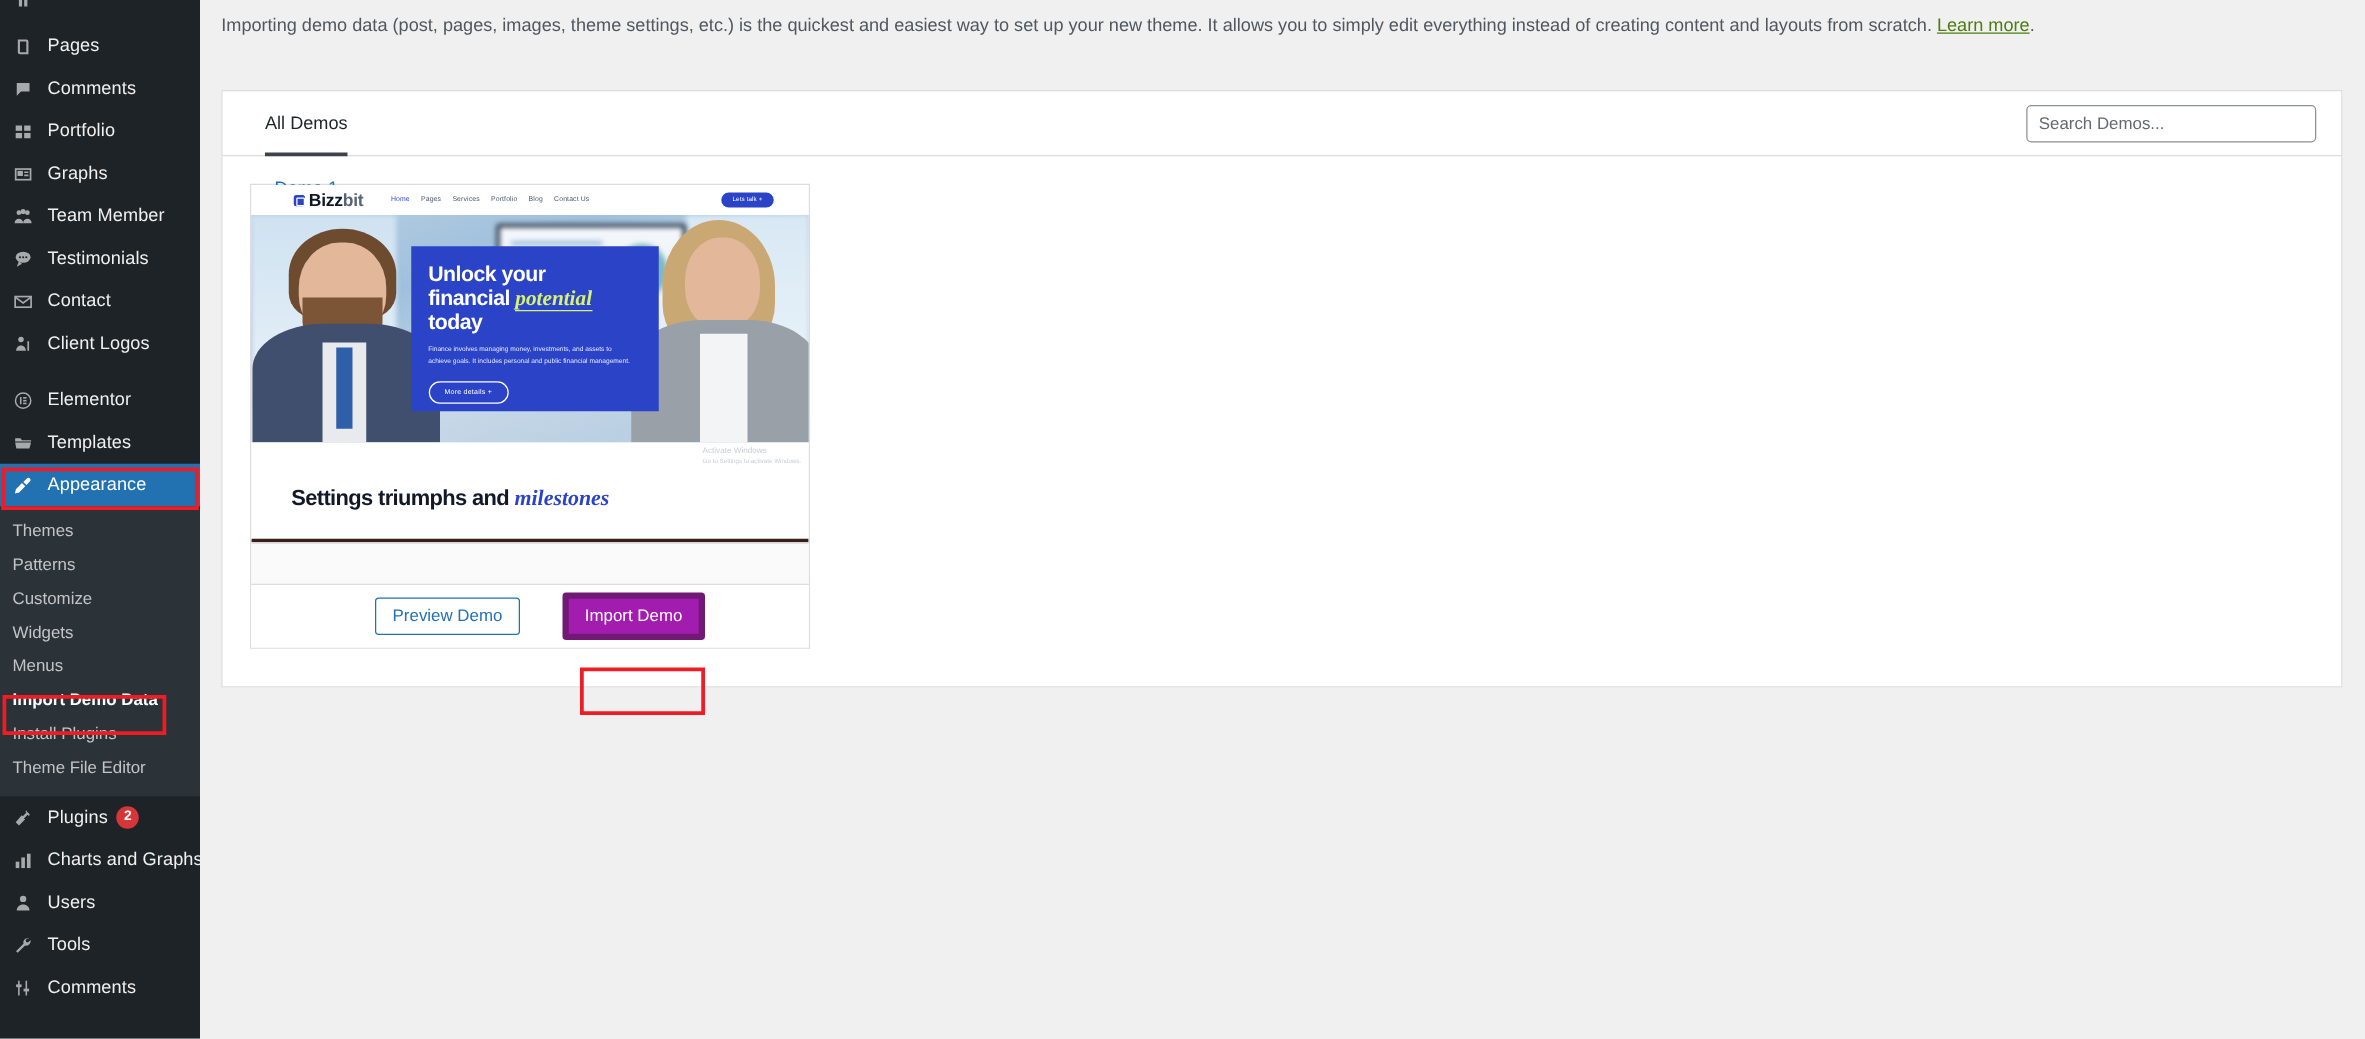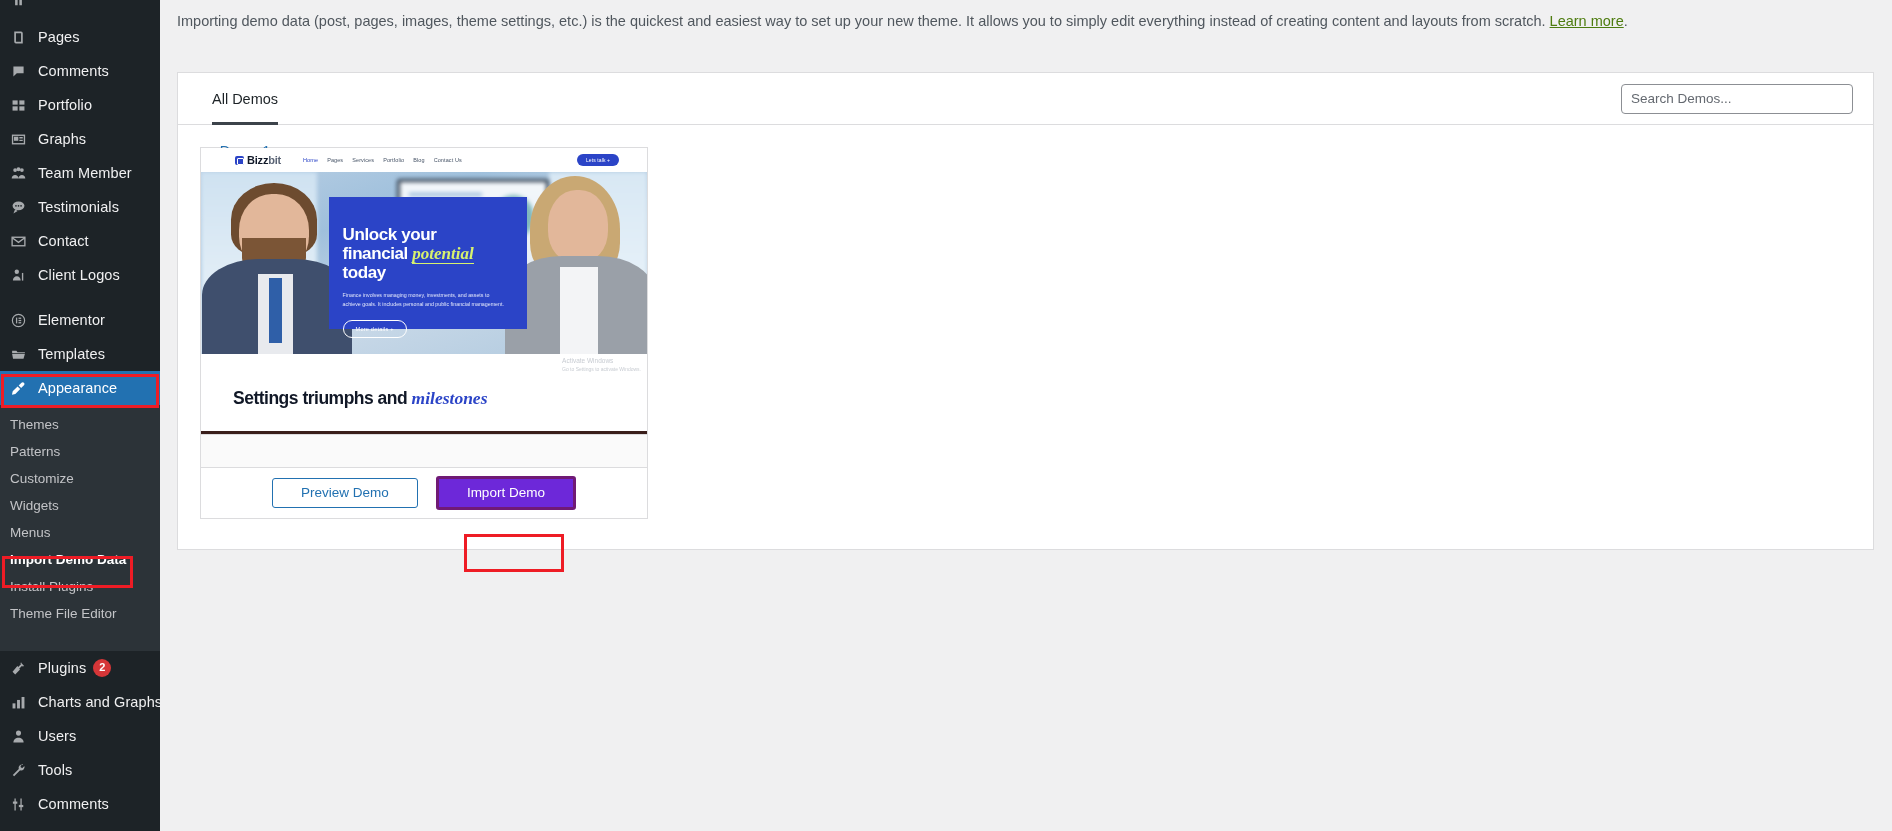--- a/index.html
+++ b/index.html
@@ -66,21 +66,21 @@
     font-size: 11px;
     line-height: 17px;
     min-width: 18px;
     height: 18px;
     border-radius: 9px;
     text-align: center;
     padding: 0 5px;
     font-weight: 600;
   }
   
-  .submenu { background: #2c3338; padding: 6px 0 24px 0; }
+  .submenu { background: #2c3338; padding: 6px 0 10px 0; }
   .submenu-item {
     display: block;
     padding: 6px 0 6px 10px;
     font-size: 13.5px;
     color: #c3c4c7;
     cursor: pointer;
     white-space: nowrap;
   }
   .submenu-item.current { color: #fff; font-weight: bold; }
 
@@ -180,21 +180,21 @@
   .mini-logo { display: flex; align-items: center; gap: 3px; margin-left: 24px; }
   .mini-logo-mark {
     width: 9px; height: 9px; border-radius: 2px;
     background: #2b44c7;
     position: relative;
   }
   .mini-logo-mark::after{
     content:""; position:absolute; left:2px; top:2px;
     width:5px;height:5px;border:1px solid #fff;border-radius:1px;
   }
-  .mini-logo-text { font-size: 11px; font-weight: bold; color: #101828; letter-spacing: -.2px; }
+  .mini-logo-text { font-size: 14px; font-weight: bold; color: #101828; letter-spacing: -.2px; }
   .mini-logo-text i { font-style: normal; color: #5a6475; font-weight: bold; }
   .mini-menu { display: flex; gap: 9px; margin-left: 22px; }
   .mini-menu span { font-size: 5.5px; color: #475467; letter-spacing: .1px; }
   .mini-menu span.on { color: #2b44c7; }
   .mini-cta {
     margin-left: auto; margin-right: 18px;
     background: #2b44c7; color: #fff;
     font-size: 5px;
     padding: 3px 9px;
     border-radius: 9px;
@@ -234,21 +234,21 @@
     position: absolute; border-radius: 47% 47% 44% 44%;
     background: #e2b79a;
   }
   .p-hair { position: absolute; border-radius: 50% 50% 30% 30%; }
   .p-body { position: absolute; bottom: 0; border-radius: 38% 38% 0 0; }
   .hero-card {
     position: absolute;
     left: 28.6%; top: 14%;
     width: 44.5%; height: 72%;
     background: #2b44c7;
-    padding: 28px 14px;
+    padding: 13px 14px;
     z-index: 6;
   }
   .hero-h1 {
     color: #fff; font-weight: bold;
     font-size: 17px; line-height: 19px;
     letter-spacing: -.4px;
   }
   .hero-h1 em {
     font-family: "Liberation Serif", serif;
     font-style: italic;
@@ -308,32 +308,33 @@
   }
   .demo-actions {
     height: 50px;
     display: flex; align-items: center; justify-content: center;
     gap: 18px;
     background: #fff;
   }
   .btn {
     font-size: 13.5px;
     border-radius: 3px;
-    padding: 6px 28px;
+    padding: 6px 13px;
     cursor: pointer;
     font-family: "Liberation Sans", sans-serif;
     line-height: 16px;
+    margin-left: 16px;
   }
   .btn-secondary {
     background: #fff; color: #2271b1;
     border: 1px solid #2271b1;
   }
   .btn-primary {
-    background: #6d28d9; color: #fff;
-    border: 3px solid #701a75;
+    background: #a21caf; color: #fff;
+    border: 5px solid #701a75;
   }
 </style>
 </head>
 <body>
 
 <div id="root">
 
   <div id="sidebar">
     <div class="menu-top">
 

